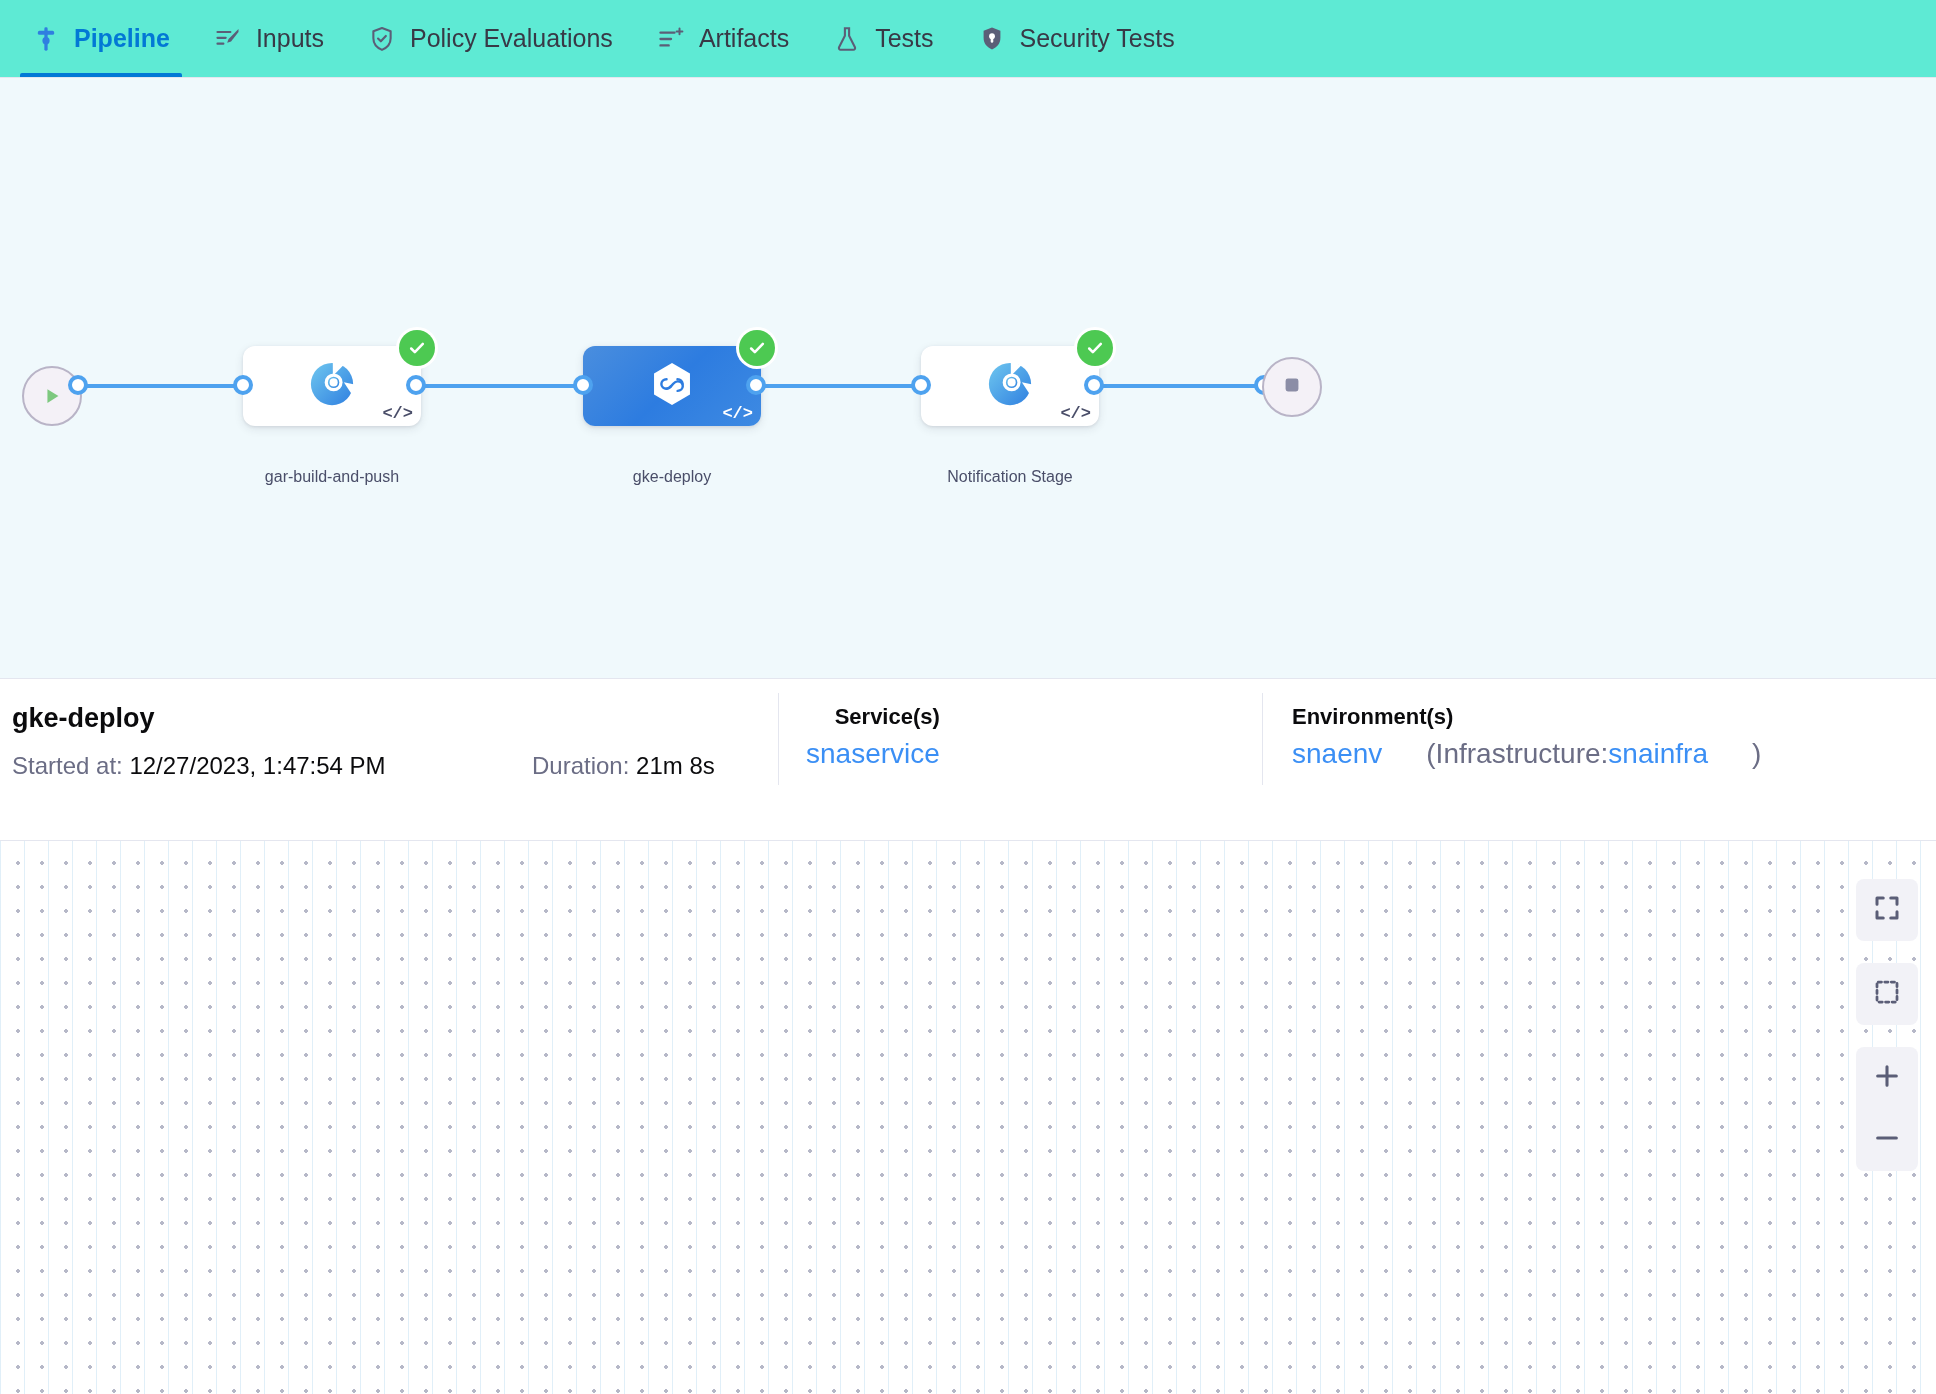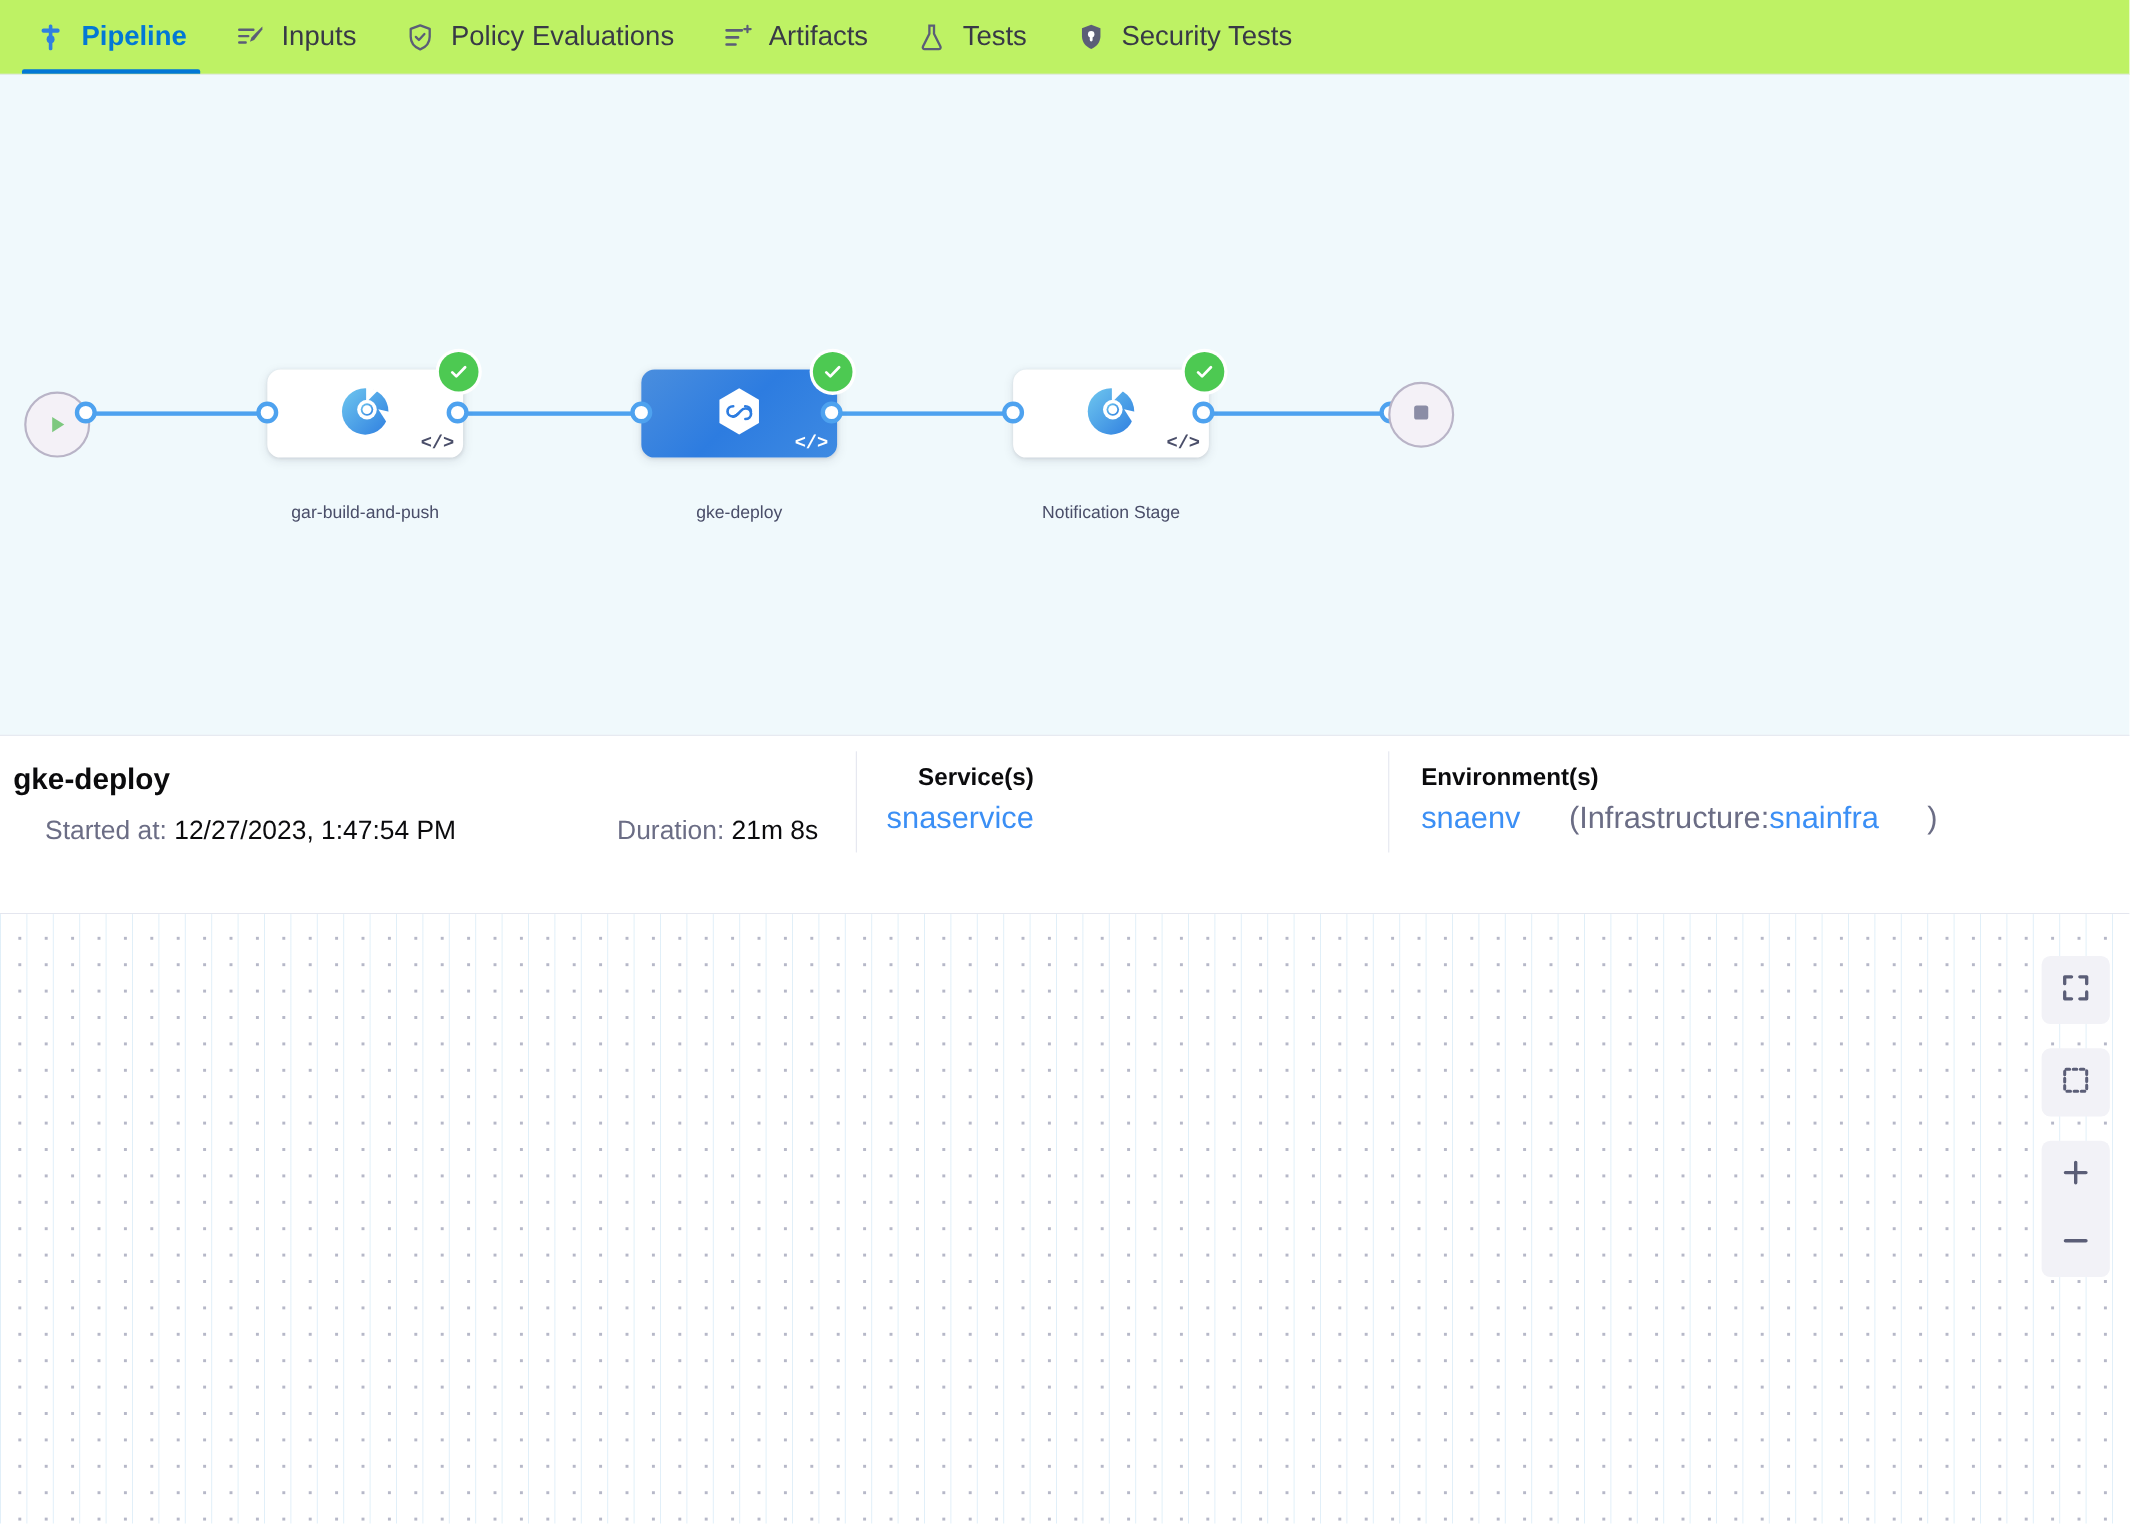--- a/index.html
+++ b/index.html
@@ -5,23 +5,23 @@
   html,body{margin:0;padding:0;}
   body{
     width:1936px;height:1394px;
     font-family:"Liberation Sans", sans-serif;
     background:#ffffff;
     color:#22222a;
     overflow:hidden;
   }
   
   .tabbar{
-    height:68px;
+    height:78px;
     display:flex;align-items:stretch;
-    background:#bef264;
+    background:#5eead4;
     border-bottom:1px solid #e4e6ef;
     padding-left:10px;
     box-sizing:border-box;
   }
   .tab{
     display:flex;align-items:center;gap:14px;
     padding:0 22px;
     font-size:25px;
     color:#383946;
     cursor:pointer;
@@ -88,21 +88,21 @@
     background:#ffffff;
     border-bottom:1px solid #e4e6ef;
     box-sizing:border-box;
     padding:22px 0 0 12px;
   }
   .detail-title{font-size:27px;font-weight:bold;color:#0b0b0d;line-height:1.3;}
   .detail-row{margin-top:14px;display:flex;align-items:flex-start;}
   .lbl{color:#6b6d85;}
   .val{color:#0b0b0d;}
   .meta{font-size:24px;line-height:1.3;}
-  .startedat{width:520px;margin-left:29px;}
+  .startedat{width:520px;}
   .duration{width:270px;}
   .vdivider{width:1px;background:#e4e6ef;height:92px;position:absolute;top:14px;}
   .colhead{font-size:22px;font-weight:bold;color:#0b0b0d;line-height:1.3;}
   .collink{font-size:28px;color:#3b8ff5;line-height:1.55;cursor:pointer;}
   .paren{color:#6b6d85;margin-left:44px;}
 
   
   .stage-canvas{
     position:relative;
     height:calc(1394px - 78px - 600px - 162px);

